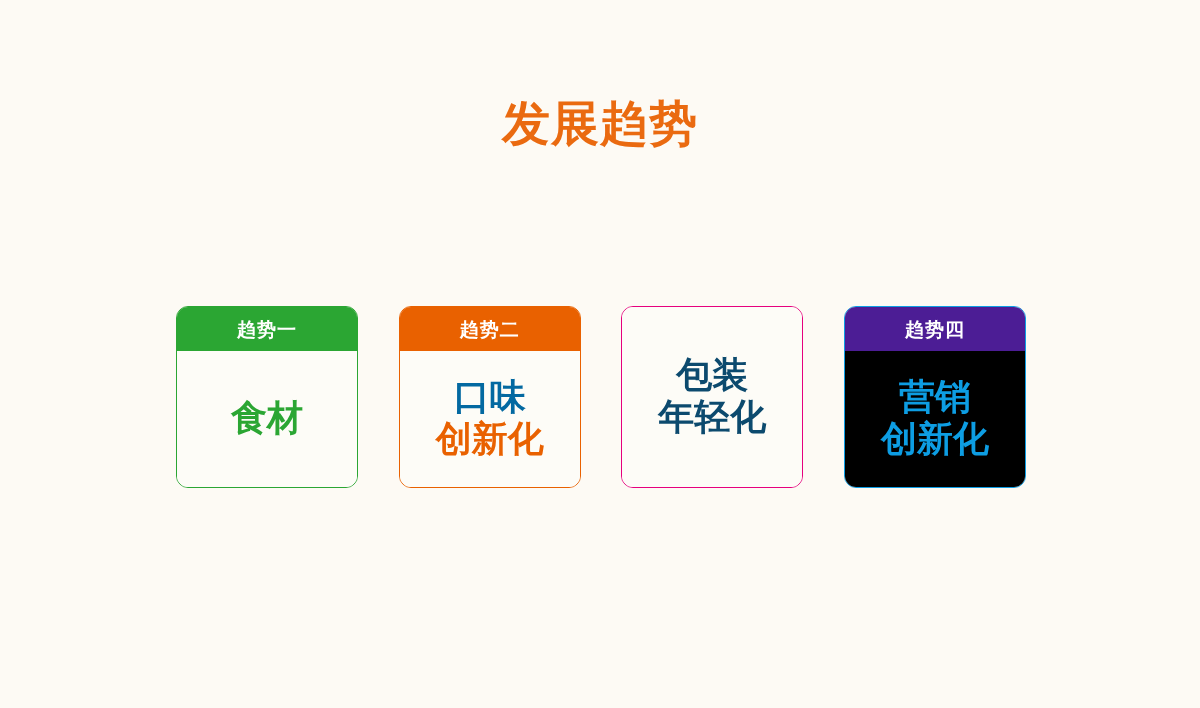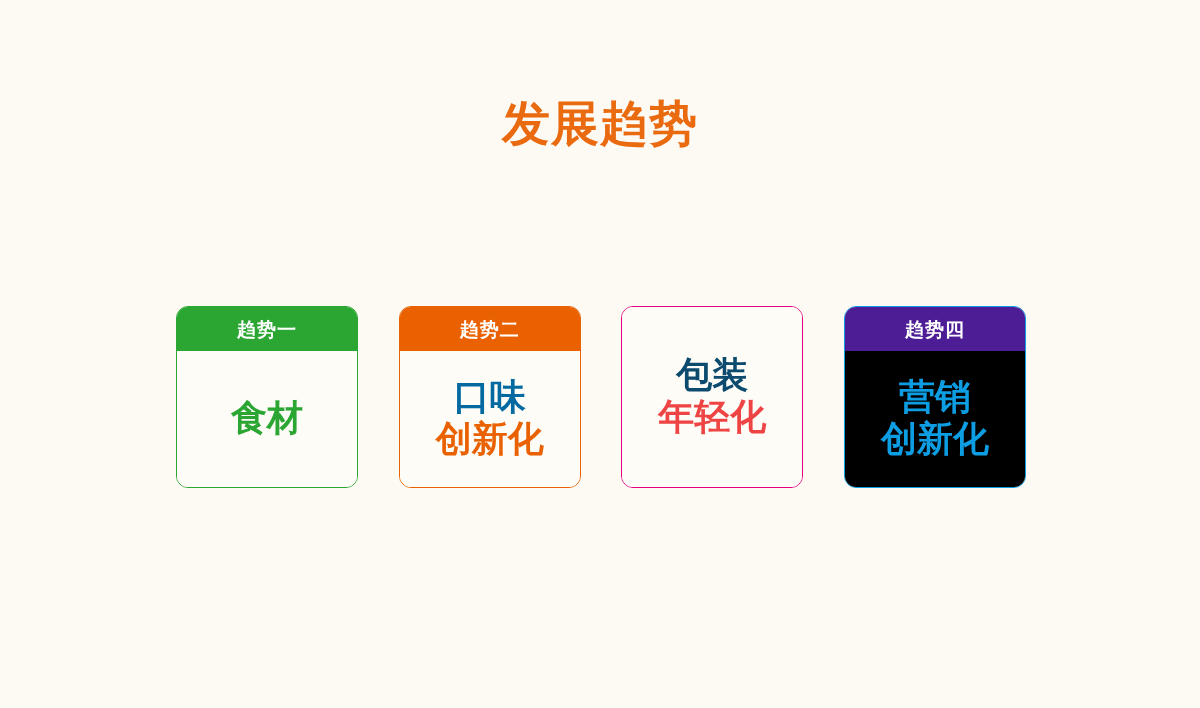--- a/index.html
+++ b/index.html
@@ -116,21 +116,21 @@
       <div class="card-header" style="background: rgb(233, 97, 0); color: rgb(255, 255, 255);">趋势二</div>
       <div class="card-body" style="background: rgb(253, 252, 247);">
         <div class="card-body-line" style="color: #0369a1;">口味</div>
         <div class="card-body-line" style="color: rgb(233, 97, 0);">创新化</div>
       </div>
     </div>
 
     <div class="trend-card" style="border-color: rgb(230, 0, 126);">
       <div class="card-body" style="background: rgb(253, 252, 247);">
         <div class="card-body-line" style="color: #0c4a6e;">包装</div>
-        <div class="card-body-line" style="color: #ef4444;">年轻化</div>
+        <div class="card-body-line" style="color: #0c4a6e;">年轻化</div>
       </div>
     </div>
 
     <div class="trend-card" style="border-color: rgb(13, 157, 227);">
       <div class="card-header" style="background: #4c1d95; color: rgb(255, 255, 255);">趋势四</div>
       <div class="card-body" style="background: #000000;">
         <div class="card-body-line" style="color: rgb(13, 157, 227);">营销</div>
         <div class="card-body-line" style="color: rgb(13, 157, 227);">创新化</div>
       </div>
     </div>

